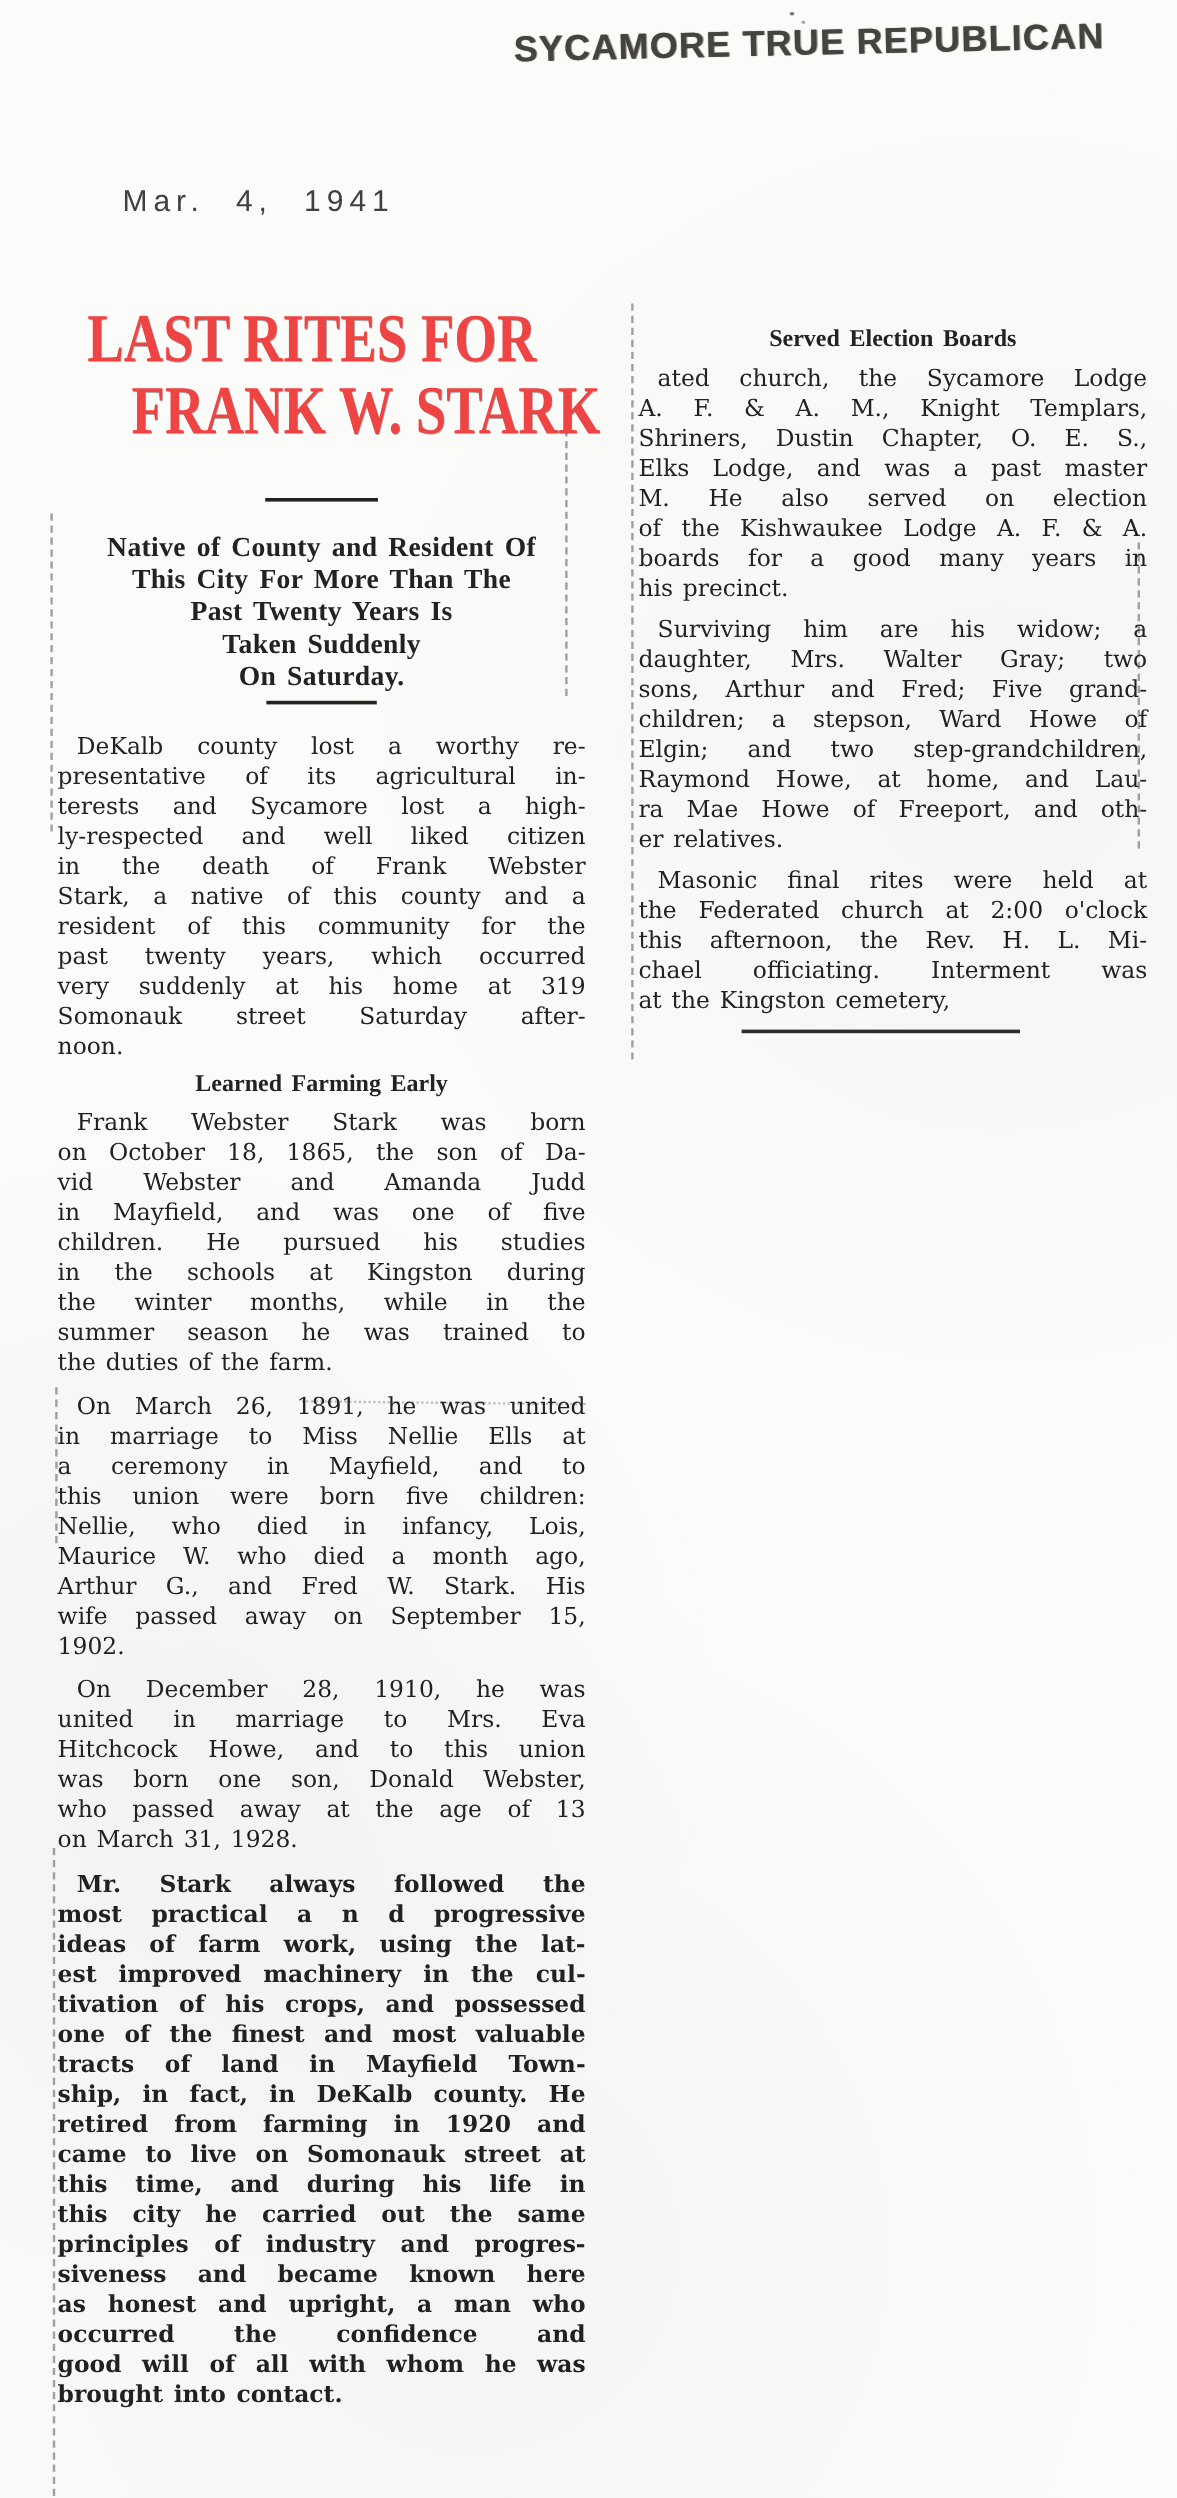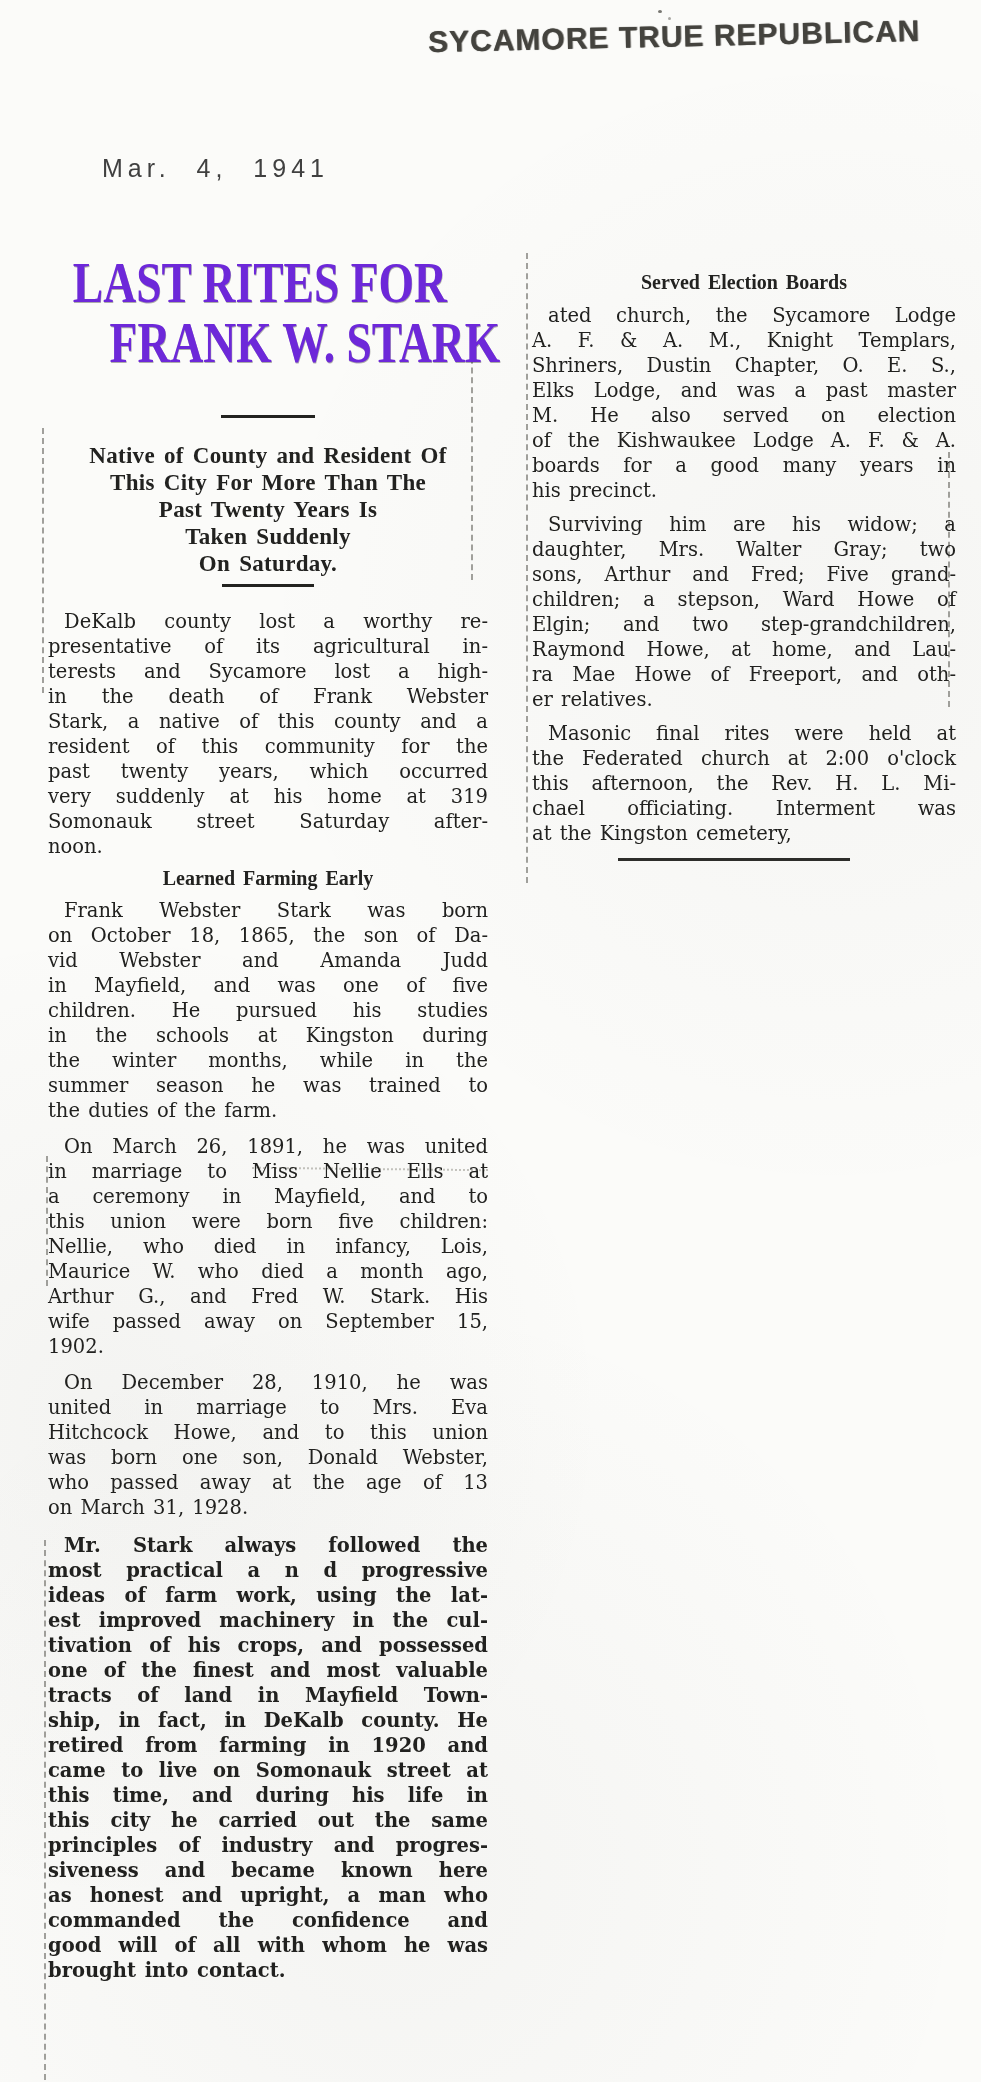--- a/index.html
+++ b/index.html
@@ -33,21 +33,21 @@
   .clip-date{
     position:absolute;left:102px;top:154px;
     font-family:Liberation Sans, sans-serif;
     font-size:25px;letter-spacing:5px;word-spacing:14px;
     color:#404040;
   }
   .col{position:absolute;}
   .col-left{left:48px;top:205px;width:440px;}
   .col-right{left:532px;top:262px;width:424px;}
 
-  .headline{margin-top:48px;text-align:left;color:#6d28d9;}
+  .headline{margin-top:48px;text-align:left;color:#ef4444;}
   .headline-line{
     display:block;line-height:60px;white-space:nowrap;
     font-family:"Liberation Serif", serif;font-weight:bold;font-size:57px;
     text-shadow:0.6px 0.6px 0 rgba(27,27,24,.35);
   }
   .hl1{transform:scaleX(.8) translateX(-24px);}
   .hl2{transform:scaleX(.8) translateX(22px);}
 
   .rule{height:3px;background:#232320;}
   .rule1{margin:42px auto 0 auto;width:94px;}
@@ -125,20 +125,21 @@
         <div class="line">Past Twenty Years Is</div>
         <div class="line">Taken Suddenly</div>
         <div class="line last">On Saturday.</div>
       </div>
     <div class="rule rule2"></div>
 
     <div class="para b-p1">
         <div class="line">DeKalb county lost a worthy re-</div>
         <div class="line">presentative of its agricultural in-</div>
         <div class="line">terests and Sycamore lost a high-</div>
+        <div class="line">ly-respected and well liked citizen</div>
         <div class="line">in the death of Frank Webster</div>
         <div class="line">Stark, a native of this county and a</div>
         <div class="line">resident of this community for the</div>
         <div class="line">past twenty years, which occurred</div>
         <div class="line">very suddenly at his home at 319</div>
         <div class="line">Somonauk street Saturday after-</div>
         <div class="line last">noon.</div>
       </div>
 
     <div class="subhead b-sh1">Learned Farming Early</div>
@@ -182,21 +183,21 @@
         <div class="line">one of the finest and most valuable</div>
         <div class="line">tracts of land in Mayfield Town-</div>
         <div class="line">ship, in fact, in DeKalb county. He</div>
         <div class="line">retired from farming in 1920 and</div>
         <div class="line">came to live on Somonauk street at</div>
         <div class="line">this time, and during his life in</div>
         <div class="line">this city he carried out the same</div>
         <div class="line">principles of industry and progres-</div>
         <div class="line">siveness and became known here</div>
         <div class="line">as honest and upright, a man who</div>
-        <div class="line">commanded the confidence and</div>
+        <div class="line">occurred the confidence and</div>
         <div class="line">good will of all with whom he was</div>
         <div class="line last">brought into contact.</div>
       </div>
   </div>
 
   <div class="col col-right">
     <div class="subhead r-sh">Served Election Boards</div>
     <div class="para r-p1">
         <div class="line">ated church, the Sycamore Lodge</div>
         <div class="line">A. F. &amp; A. M., Knight Templars,</div>

